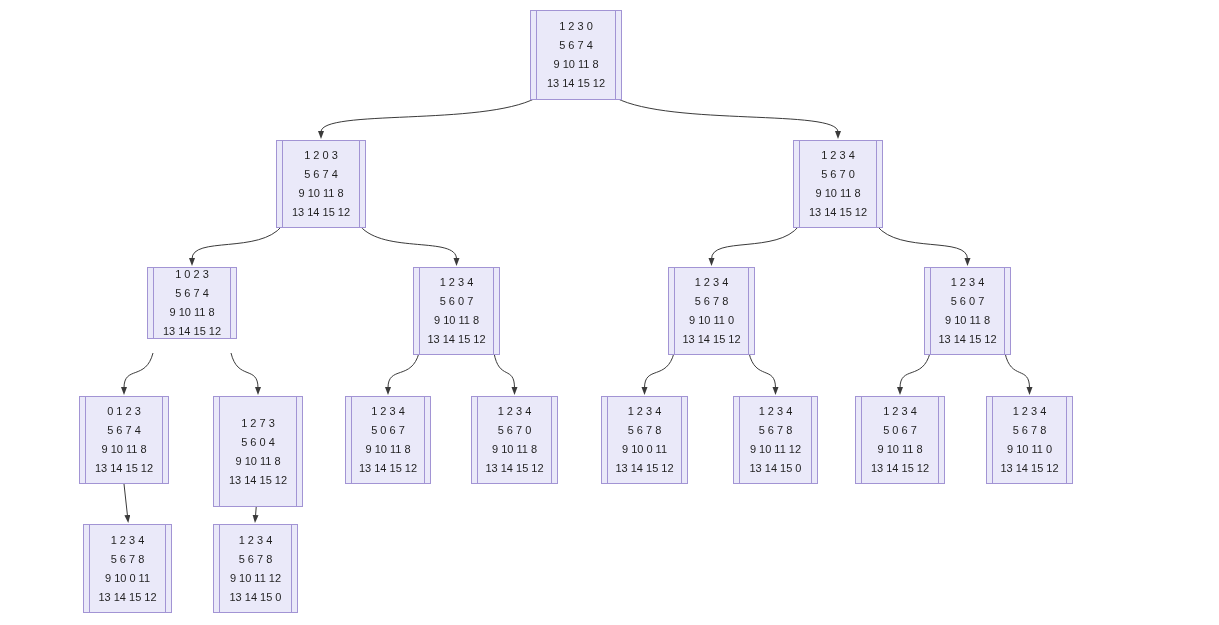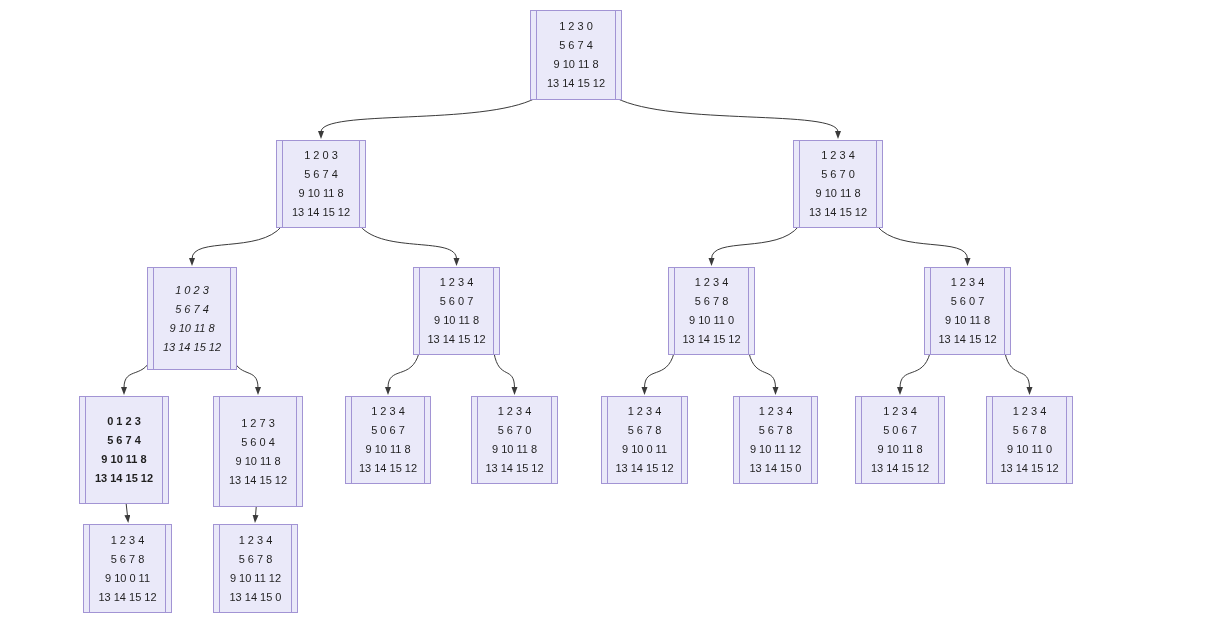--- a/index.html
+++ b/index.html
@@ -85,21 +85,21 @@
         <div class="puzzle-row">5 6 7 4</div>
         <div class="puzzle-row">9 10 11 8</div>
         <div class="puzzle-row">13 14 15 12</div>
       </div>
       <div class="node" style="left: 793px; top: 140px; width: 90px; height: 88px;">
         <div class="puzzle-row">1 2 3 4</div>
         <div class="puzzle-row">5 6 7 0</div>
         <div class="puzzle-row">9 10 11 8</div>
         <div class="puzzle-row">13 14 15 12</div>
       </div>
-      <div class="node" style="left: 147px; top: 267px; width: 90px; height: 103px; font-style: italic;">
+      <div class="node" style="left: 147px; top: 267px; width: 90px; height: 72px;">
         <div class="puzzle-row">1 0 2 3</div>
         <div class="puzzle-row">5 6 7 4</div>
         <div class="puzzle-row">9 10 11 8</div>
         <div class="puzzle-row">13 14 15 12</div>
       </div>
       <div class="node" style="left: 413px; top: 267px; width: 87px; height: 88px;">
         <div class="puzzle-row">1 2 3 4</div>
         <div class="puzzle-row">5 6 0 7</div>
         <div class="puzzle-row">9 10 11 8</div>
         <div class="puzzle-row">13 14 15 12</div>
@@ -109,21 +109,21 @@
         <div class="puzzle-row">5 6 7 8</div>
         <div class="puzzle-row">9 10 11 0</div>
         <div class="puzzle-row">13 14 15 12</div>
       </div>
       <div class="node" style="left: 924px; top: 267px; width: 87px; height: 88px;">
         <div class="puzzle-row">1 2 3 4</div>
         <div class="puzzle-row">5 6 0 7</div>
         <div class="puzzle-row">9 10 11 8</div>
         <div class="puzzle-row">13 14 15 12</div>
       </div>
-      <div class="node" style="left: 79px; top: 396px; width: 90px; height: 108px; font-weight: bold;">
+      <div class="node" style="left: 79px; top: 396px; width: 90px; height: 88px;">
         <div class="puzzle-row">0 1 2 3</div>
         <div class="puzzle-row">5 6 7 4</div>
         <div class="puzzle-row">9 10 11 8</div>
         <div class="puzzle-row">13 14 15 12</div>
       </div>
       <div class="node" style="left: 213px; top: 396px; width: 90px; height: 111px;">
         <div class="puzzle-row">1 2 7 3</div>
         <div class="puzzle-row">5 6 0 4</div>
         <div class="puzzle-row">9 10 11 8</div>
         <div class="puzzle-row">13 14 15 12</div>

